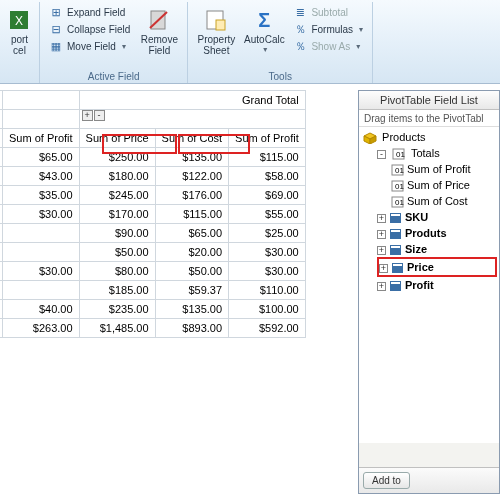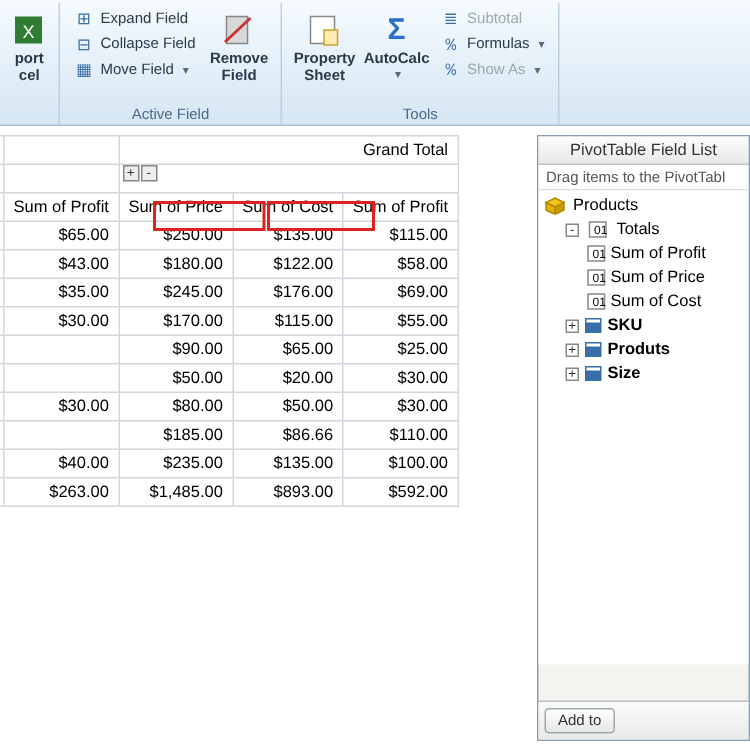--- a/index.html
+++ b/index.html
@@ -44,21 +44,21 @@
     padding: 2px;
     border-radius: 3px;
     cursor: default;
     color: #2b3a4a;
   }
   .bigbtn .ico {
     width: 28px; height: 28px;
     display: flex; align-items: center; justify-content: center;
     font-size: 20px;
   }
-  .bigbtn .lbl { font-size: 10px; line-height: 11px; text-align: center; font-weight: bold; }
+  .bigbtn .lbl { font-size: 10px; line-height: 11px; text-align: center; }
   .smallbtns { display: flex; flex-direction: column; gap: 1px; }
   .smallbtn {
     display: flex; align-items: center; gap: 4px;
     font-size: 10px; color: #2b3a4a;
     padding: 1px 3px; border-radius: 2px;
     cursor: default;
   }
   .smallbtn .sico {
     width: 14px; height: 14px; display: flex; align-items: center; justify-content: center;
     color: #3a6ea5; font-size: 11px;
@@ -341,21 +341,21 @@
         <td>$50.00</td>
         <td>$30.00</td>
         <td>$80.00</td>
         <td>$50.00</td>
         <td>$30.00</td>
       </tr>
       <tr>
         <td></td>
         <td></td>
         <td>$185.00</td>
-        <td>$86.66</td>
+        <td>$59.37</td>
         <td>$110.00</td>
       </tr>
       <tr>
         <td>$65.00</td>
         <td>$40.00</td>
         <td>$235.00</td>
         <td>$135.00</td>
         <td>$100.00</td>
       </tr>
       <tr>
@@ -411,20 +411,28 @@
                   <rect x="2" y="2" width="9" height="2" fill="#fff"></rect>
                 </svg></span><span class="bold">SKU</span></li>
           <li><span class="exp">+</span><span class="fico"><svg width="14" height="12">
                   <rect x="1" y="1" width="11" height="10" fill="#3a6ea5"></rect>
                   <rect x="2" y="2" width="9" height="2" fill="#fff"></rect>
                 </svg></span><span class="bold">Produts</span></li>
           <li><span class="exp">+</span><span class="fico"><svg width="14" height="12">
                   <rect x="1" y="1" width="11" height="10" fill="#3a6ea5"></rect>
                   <rect x="2" y="2" width="9" height="2" fill="#fff"></rect>
                 </svg></span><span class="bold">Size</span></li>
+          <li class="redframe"><span class="exp">+</span><span class="fico"><svg width="14" height="12">
+                  <rect x="1" y="1" width="11" height="10" fill="#3a6ea5"></rect>
+                  <rect x="2" y="2" width="9" height="2" fill="#fff"></rect>
+                </svg></span><span class="bold">Price</span></li>
+          <li><span class="exp">+</span><span class="fico"><svg width="14" height="12">
+                  <rect x="1" y="1" width="11" height="10" fill="#3a6ea5"></rect>
+                  <rect x="2" y="2" width="9" height="2" fill="#fff"></rect>
+                </svg></span><span class="bold">Profit</span></li>
         </ul>
       </li>
     </ul>
   </div>
   <div class="footer">
     <div class="btn">Add to</div>
   </div>
 </div>
 
 </body></html>

